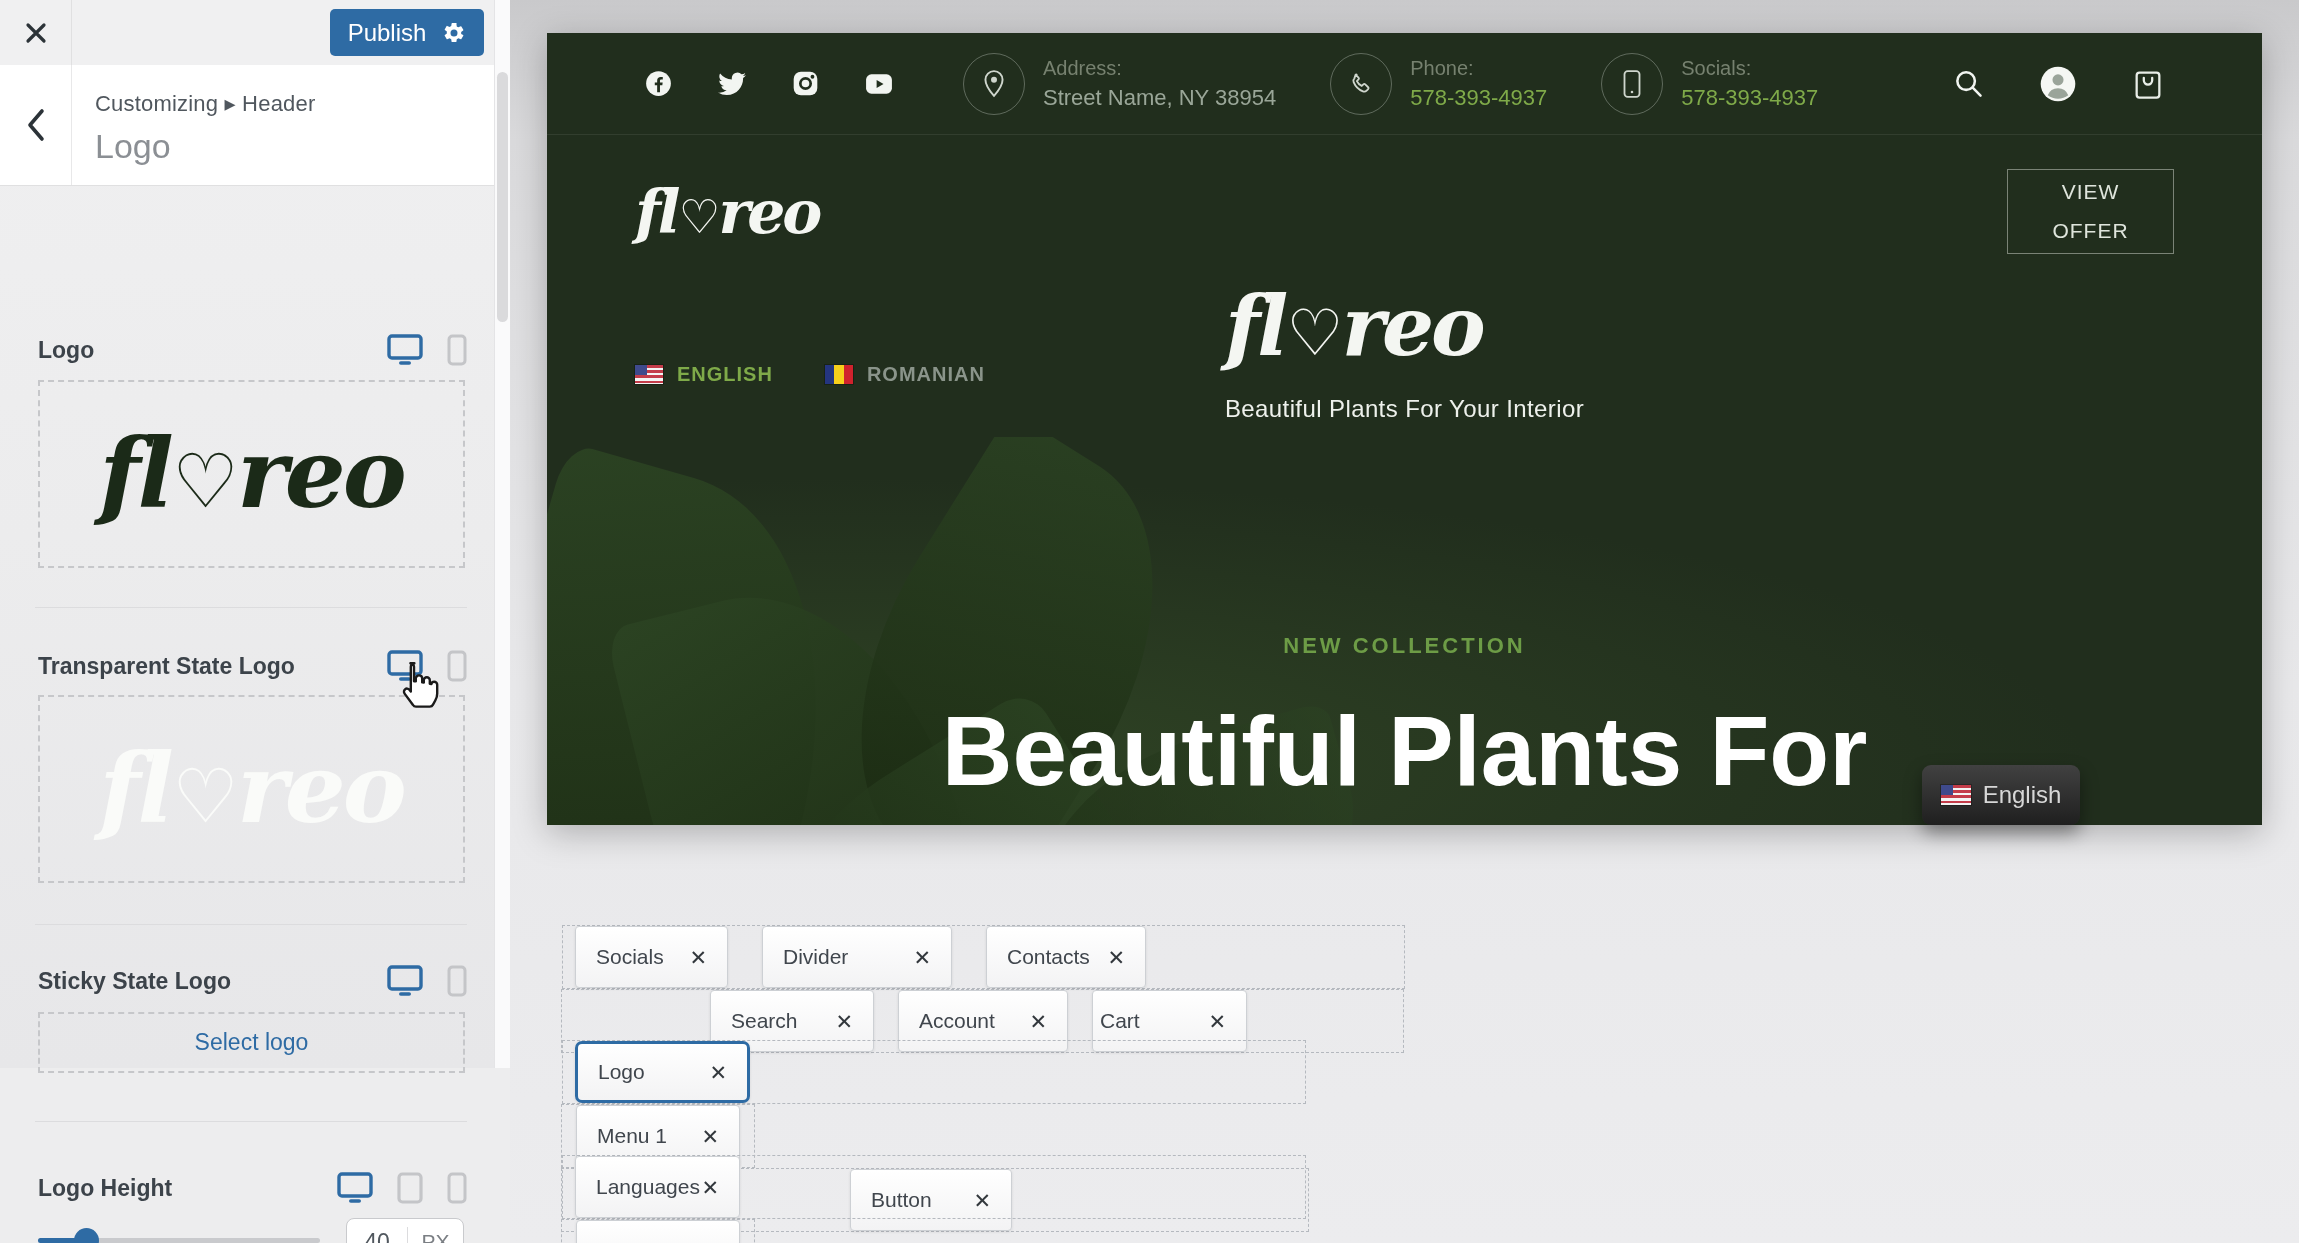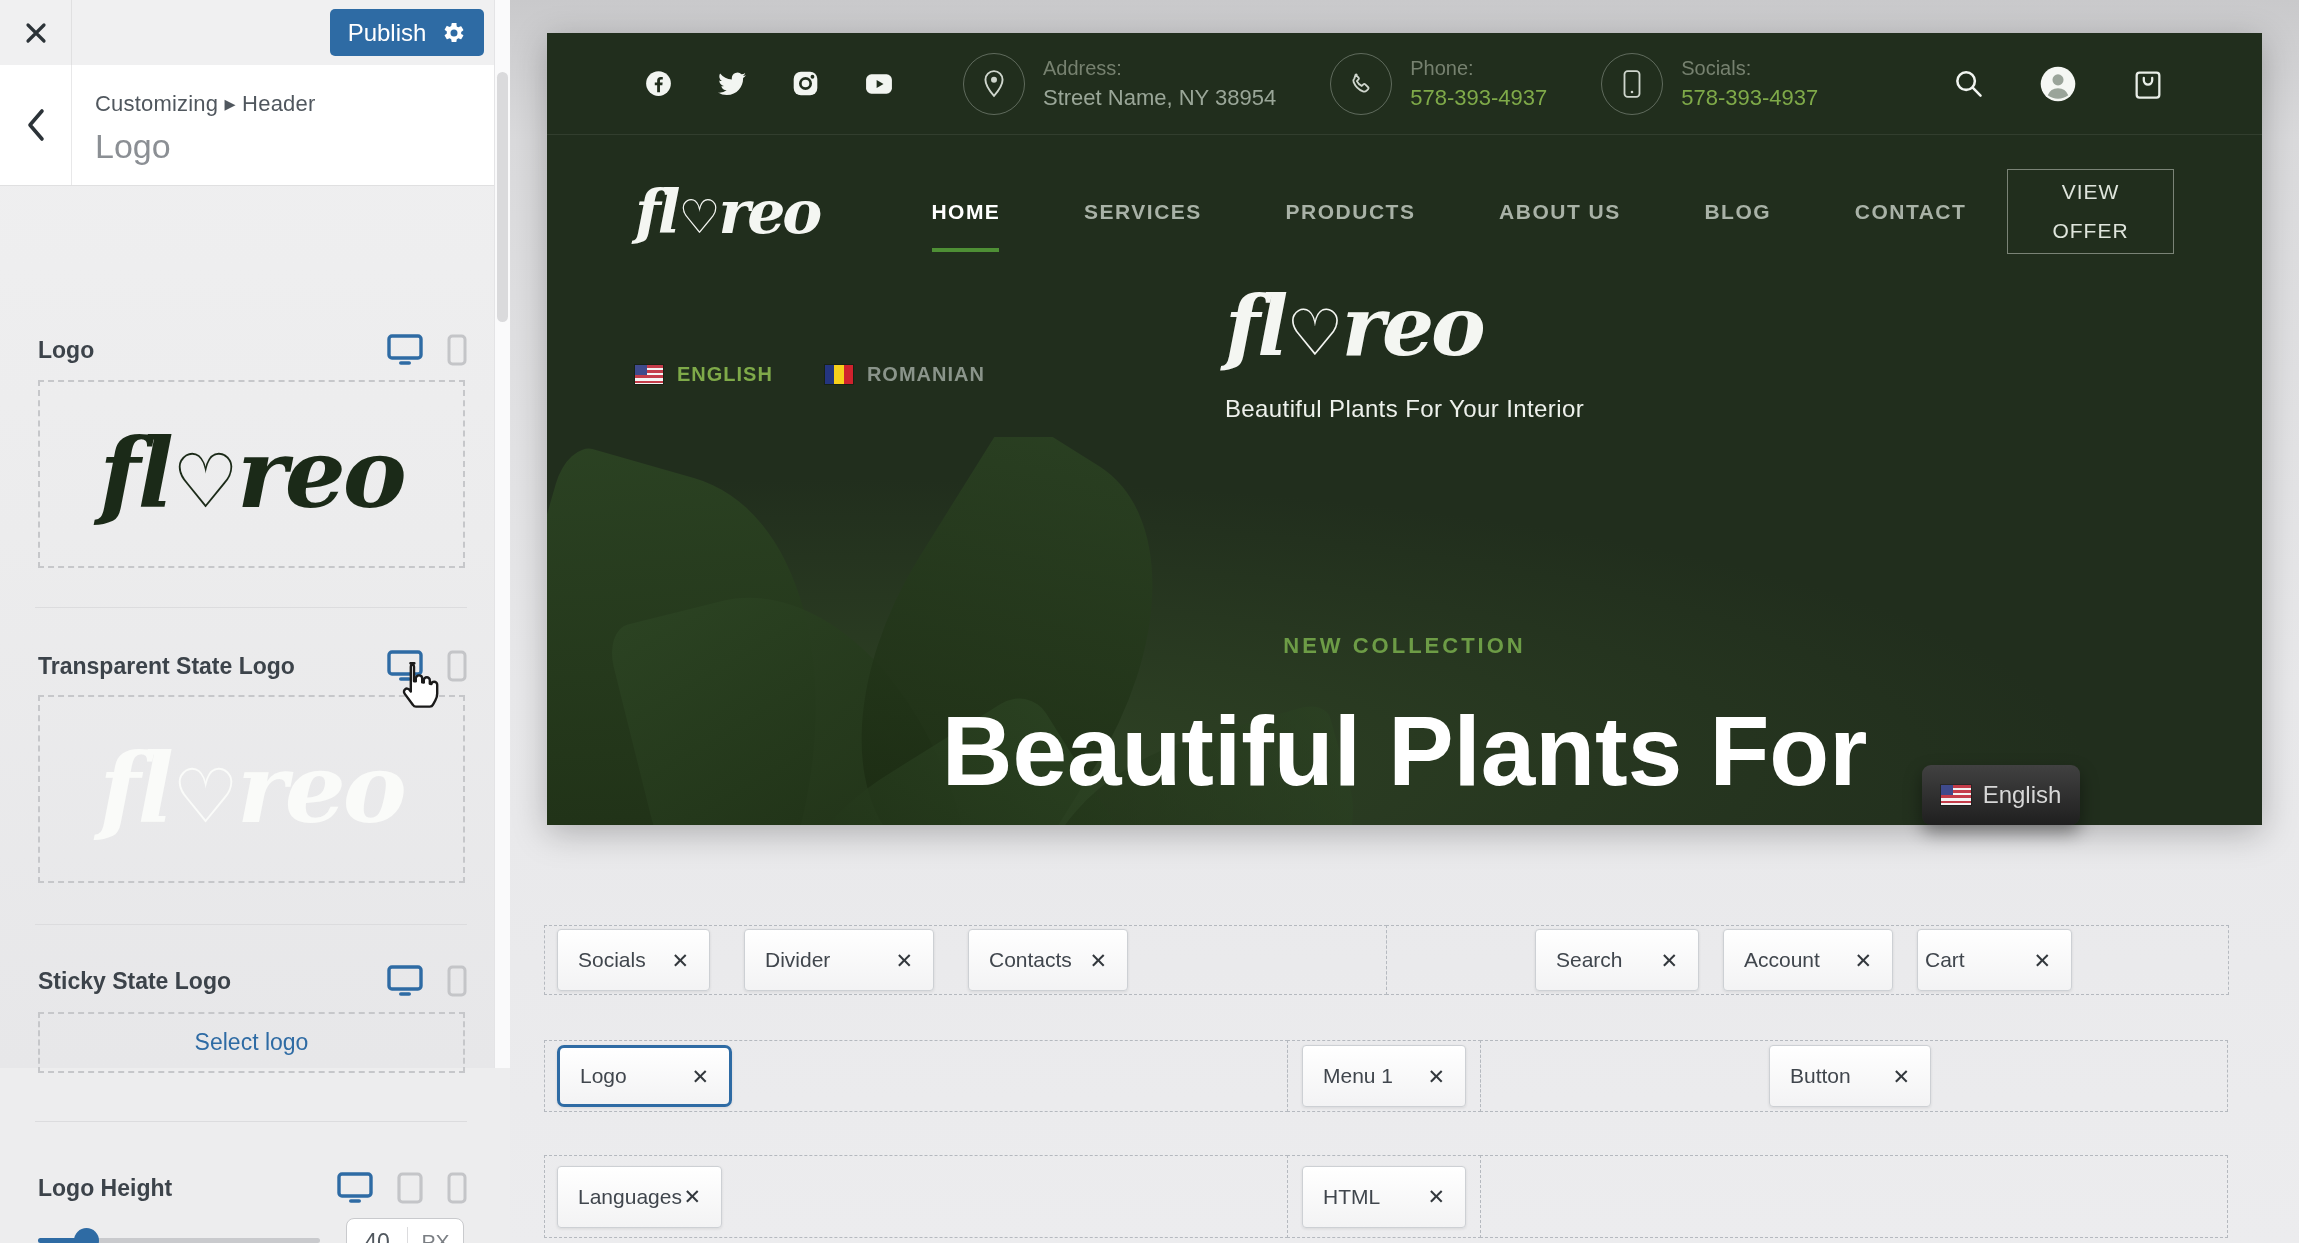--- a/index.html
+++ b/index.html
@@ -116,21 +116,21 @@
                 font-weight:bold;font-size:22px;letter-spacing:3px;z-index:2;}
   .hero-heading{position:absolute;left:0;right:0;top:258px;text-align:center;color:#fff;
                 font-size:98px;font-weight:bold;letter-spacing:0;z-index:2;white-space:nowrap;}
 
   .tooltip{position:absolute;left:1412px;top:765px;width:158px;height:60px;border-radius:9px;
            background:linear-gradient(180deg,#414141,#1f1f1f);box-shadow:0 8px 18px rgba(0,0,0,.4);
            display:flex;align-items:center;justify-content:center;gap:12px;color:#d7d7d7;font-size:24px;z-index:6;}
   .tooltip .flag-us{width:30px;height:20px;}
 
   
-  .b-row{position:absolute;left:34px;display:flex;}
+  .b-row{position:absolute;left:52px;display:flex;flex-direction:column;}
   .cell{border:1px dashed #b5b9bf;box-sizing:border-box;display:flex;align-items:center;padding:0 6px;}
   .cell + .cell{margin-left:-1px;}
   .c-left{justify-content:flex-start;gap:34px;padding-left:12px;}
   .c-right{justify-content:center;gap:24px;padding-right:14px;}
   .c-center{justify-content:center;}
   .chip{height:62px;background:linear-gradient(180deg,#ffffff,#f3f3f4);border:1px solid #cdd0d4;border-radius:4px;
         box-shadow:0 1px 3px rgba(0,0,0,.09);display:flex;align-items:center;justify-content:space-between;
         padding:0 20px;box-sizing:border-box;cursor:grab;}
   .chip .lbl{font-size:21px;color:#40464d;}
   .chip .x{background:none;border:none;font-size:21px;color:#33383d;cursor:pointer;padding:0;line-height:1;}
@@ -342,28 +342,20 @@
             <svg width="32" height="34" viewBox="0 0 26 30">
                 <rect x="3" y="5" width="20" height="22" rx="2.5" fill="none" stroke="#e9eee8" stroke-width="2"></rect>
                 <path d="M9.3 9.5v2.3a3.7 3.7 0 0 0 7.4 0V9.5" fill="none" stroke="#e9eee8" stroke-width="2" stroke-linecap="round"></path>
               </svg>
           </button>
         </div>
       </div>
 
       <div class="site-nav">
         <span class="script-logo nav-logo"><span>fl</span><span class="heart">♡</span><span>reo</span></span>
-        <nav class="nav-menu">
-          <span class="nav-item active">HOME</span>
-          <span class="nav-item">SERVICES</span>
-          <span class="nav-item">PRODUCTS</span>
-          <span class="nav-item">ABOUT US</span>
-          <span class="nav-item">BLOG</span>
-          <span class="nav-item">CONTACT</span>
-        </nav>
         <button class="cta-btn">VIEW OFFER</button>
       </div>
 
       <div class="lang-row">
         <span class="lang en">
           <span class="flag-us"></span>
           <span>ENGLISH</span>
         </span>
         <span class="lang ro">
           <span class="flag-ro"></span>

